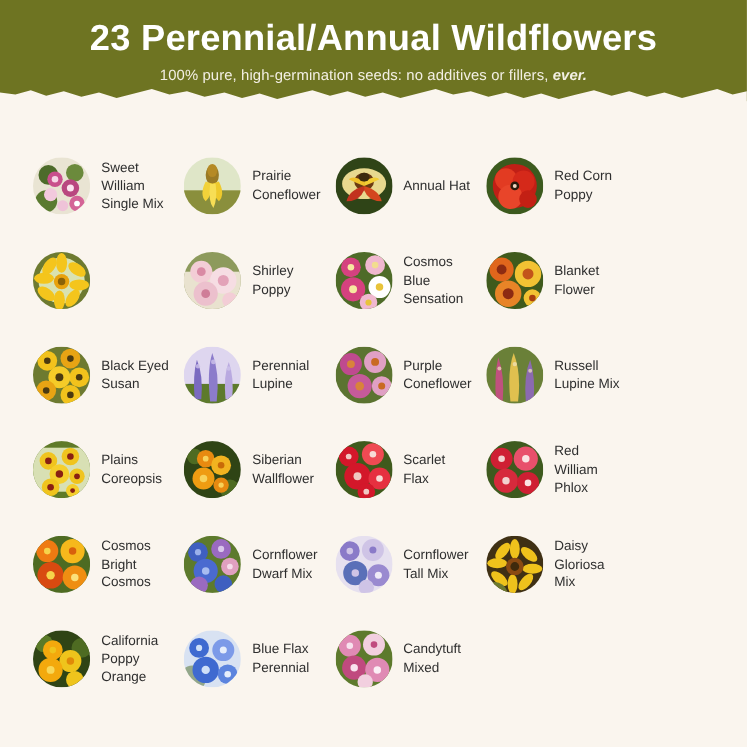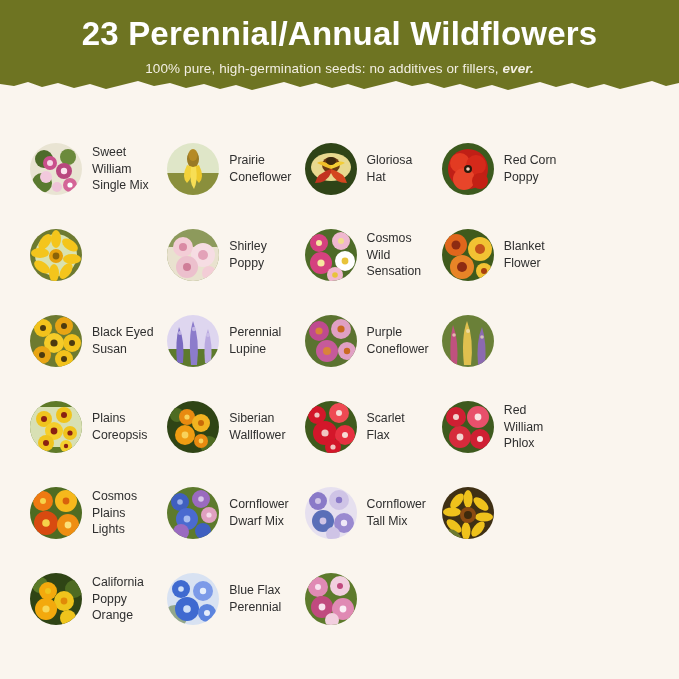--- a/index.html
+++ b/index.html
@@ -155,21 +155,21 @@
             <rect width="52" height="52" fill="#2f4417"></rect>
             <ellipse cx="26" cy="24" rx="20" ry="14" fill="#e8d98f"></ellipse>
             <ellipse cx="26" cy="22" rx="9" ry="8" fill="#6b3a12"></ellipse>
             <path d="M26 26 Q12 30 10 40 Q22 40 26 30 Z" fill="#c2331f"></path>
             <path d="M26 26 Q40 30 42 40 Q30 40 26 30 Z" fill="#d4461f"></path>
             <path d="M26 22 Q16 16 12 20 Q20 24 26 26 Z" fill="#f0c02a"></path>
             <path d="M26 22 Q36 16 40 20 Q32 24 26 26 Z" fill="#f3cd35"></path>
             <ellipse cx="26" cy="18" rx="5" ry="4" fill="#3c2a0e"></ellipse>
           </svg>
       </div>
-      <div class="label">Gloriosa Hat</div>
+      <div class="label">Annual Hat</div>
     </div>
 
     <div class="item">
       <div class="thumb">
         <svg viewBox="0 0 52 52">
             <rect width="52" height="52" fill="#3c5a1e"></rect>
             <circle cx="26" cy="26" r="20" fill="#c01f16"></circle>
             <circle cx="18" cy="20" r="10" fill="#e23b22"></circle>
             <circle cx="34" cy="22" r="10" fill="#d5291a"></circle>
             <circle cx="22" cy="36" r="11" fill="#e8452a"></circle>
@@ -228,21 +228,21 @@
             <circle cx="36" cy="12" r="9" fill="#f0b8cf"></circle>
             <circle cx="36" cy="12" r="3" fill="#f2dd8f"></circle>
             <circle cx="40" cy="32" r="10" fill="#ffffff"></circle>
             <circle cx="40" cy="32" r="3.4" fill="#e8c33a"></circle>
             <circle cx="16" cy="34" r="11" fill="#d5417f"></circle>
             <circle cx="16" cy="34" r="3.6" fill="#f7e8a0"></circle>
             <circle cx="30" cy="46" r="8" fill="#f0b8cf"></circle>
             <circle cx="30" cy="46" r="2.8" fill="#e8c33a"></circle>
           </svg>
       </div>
-      <div class="label">Cosmos Wild Sensation</div>
+      <div class="label">Cosmos Blue Sensation</div>
     </div>
 
     <div class="item">
       <div class="thumb">
         <svg viewBox="0 0 52 52">
             <rect width="52" height="52" fill="#3f5a1c"></rect>
             <circle cx="14" cy="16" r="11" fill="#e0661c"></circle>
             <circle cx="14" cy="16" r="4.5" fill="#8d2b12"></circle>
             <circle cx="38" cy="20" r="12" fill="#f2c233"></circle>
             <circle cx="38" cy="20" r="5" fill="#c3541a"></circle>
@@ -320,20 +320,21 @@
             <path d="M9 50 Q7 26 11 10 Q17 26 15 50 Z" fill="#c0517f"></path>
             <path d="M22 50 Q19 22 25 6 Q32 24 29 50 Z" fill="#e0c04f"></path>
             <path d="M36 50 Q34 26 40 12 Q45 28 43 50 Z" fill="#8b6ab0"></path>
             <g fill="#f2e6c0" opacity="0.7">
               <circle cx="12" cy="20" r="1.8"></circle>
               <circle cx="26" cy="16" r="2"></circle>
               <circle cx="40" cy="22" r="1.8"></circle>
             </g>
           </svg>
       </div>
+      <div class="label">Russell Lupine Mix</div>
     </div>
 
     <div class="item">
       <div class="thumb">
         <svg viewBox="0 0 52 52">
             <rect width="52" height="52" fill="#5f7a28"></rect>
             <rect y="6" width="52" height="40" fill="#d8e0b4"></rect>
             <circle cx="14" cy="18" r="8" fill="#f0c41e"></circle>
             <circle cx="14" cy="18" r="3" fill="#8a2012"></circle>
             <circle cx="34" cy="14" r="8" fill="#f0c41e"></circle>
@@ -413,21 +414,21 @@
             <circle cx="13" cy="14" r="10" fill="#ef7a12"></circle>
             <circle cx="13" cy="14" r="3" fill="#f6d34a"></circle>
             <circle cx="36" cy="14" r="11" fill="#f6b81c"></circle>
             <circle cx="36" cy="14" r="3.4" fill="#d8610c"></circle>
             <circle cx="16" cy="36" r="12" fill="#d84a10"></circle>
             <circle cx="16" cy="36" r="3.8" fill="#f6d34a"></circle>
             <circle cx="38" cy="38" r="11" fill="#ef8e12"></circle>
             <circle cx="38" cy="38" r="3.4" fill="#fbe07a"></circle>
           </svg>
       </div>
-      <div class="label">Cosmos Plains Lights</div>
+      <div class="label">Cosmos Bright Cosmos</div>
     </div>
 
     <div class="item">
       <div class="thumb">
         <svg viewBox="0 0 52 52">
             <rect width="52" height="52" fill="#5d7a2c"></rect>
             <circle cx="13" cy="15" r="9" fill="#3f5fc0"></circle>
             <circle cx="13" cy="15" r="2.8" fill="#9ab0ea"></circle>
             <circle cx="34" cy="12" r="9" fill="#9a6ac0"></circle>
             <circle cx="34" cy="12" r="2.8" fill="#d8c6ea"></circle>
@@ -472,20 +473,21 @@
               <ellipse cx="24" cy="44" rx="4.5" ry="9"></ellipse>
               <ellipse cx="12" cy="39" rx="9" ry="4.5" transform="rotate(40 12 39)"></ellipse>
               <ellipse cx="10" cy="25" rx="9" ry="4.5"></ellipse>
               <ellipse cx="15" cy="14" rx="4.5" ry="9" transform="rotate(40 15 14)"></ellipse>
             </g>
             <circle cx="26" cy="28" r="8" fill="#8a4a12"></circle>
             <circle cx="26" cy="28" r="4" fill="#3f2a0c"></circle>
             <path d="M0 44 Q14 38 20 52 L0 52 Z" fill="#6d7a30"></path>
           </svg>
       </div>
+      <div class="label">Daisy Gloriosa Mix</div>
     </div>
 
     <div class="item">
       <div class="thumb">
         <svg viewBox="0 0 52 52">
             <rect width="52" height="52" fill="#2f4415"></rect>
             <circle cx="10" cy="12" r="8" fill="#5a7a28"></circle>
             <circle cx="44" cy="16" r="9" fill="#4e6b22"></circle>
             <circle cx="18" cy="18" r="9" fill="#f3a90d"></circle>
             <circle cx="18" cy="18" r="3" fill="#efc41c"></circle>
@@ -525,18 +527,19 @@
             <circle cx="13" cy="14" r="3" fill="#f8e2ee"></circle>
             <circle cx="35" cy="13" r="10" fill="#f2cfdf"></circle>
             <circle cx="35" cy="13" r="3" fill="#c04a7f"></circle>
             <circle cx="17" cy="34" r="11" fill="#c04a7f"></circle>
             <circle cx="17" cy="34" r="3.4" fill="#f8e2ee"></circle>
             <circle cx="38" cy="36" r="11" fill="#e08ab4"></circle>
             <circle cx="38" cy="36" r="3.4" fill="#fbeef5"></circle>
             <circle cx="27" cy="47" r="7" fill="#f2cfdf"></circle>
           </svg>
       </div>
+      <div class="label">Candytuft Mixed</div>
     </div>
 
     <div class="item empty"></div>
 
   </div>
 </div>
 
 </body></html>

